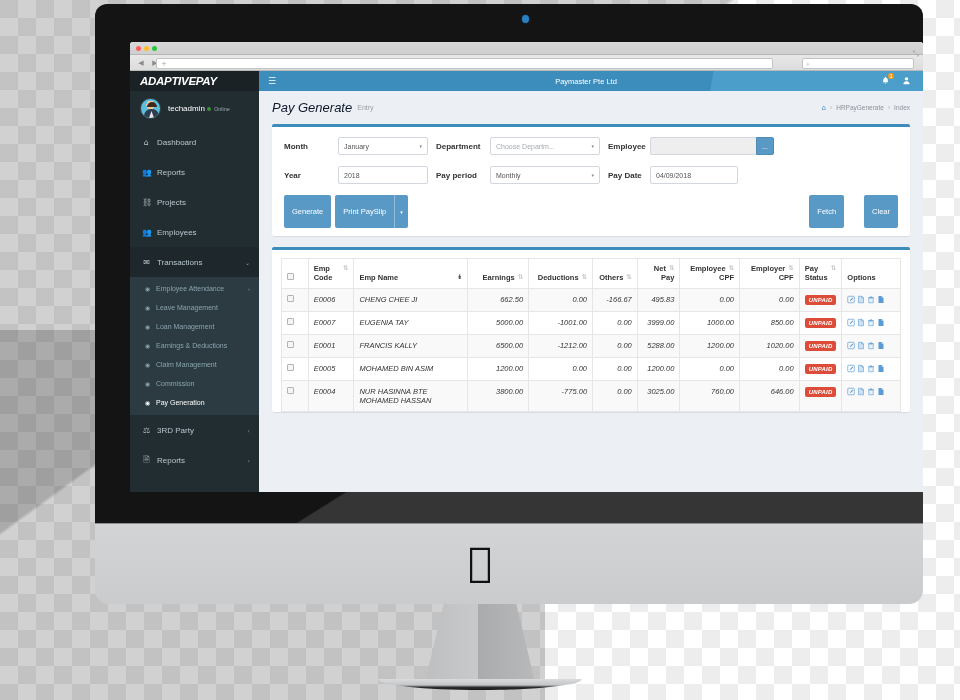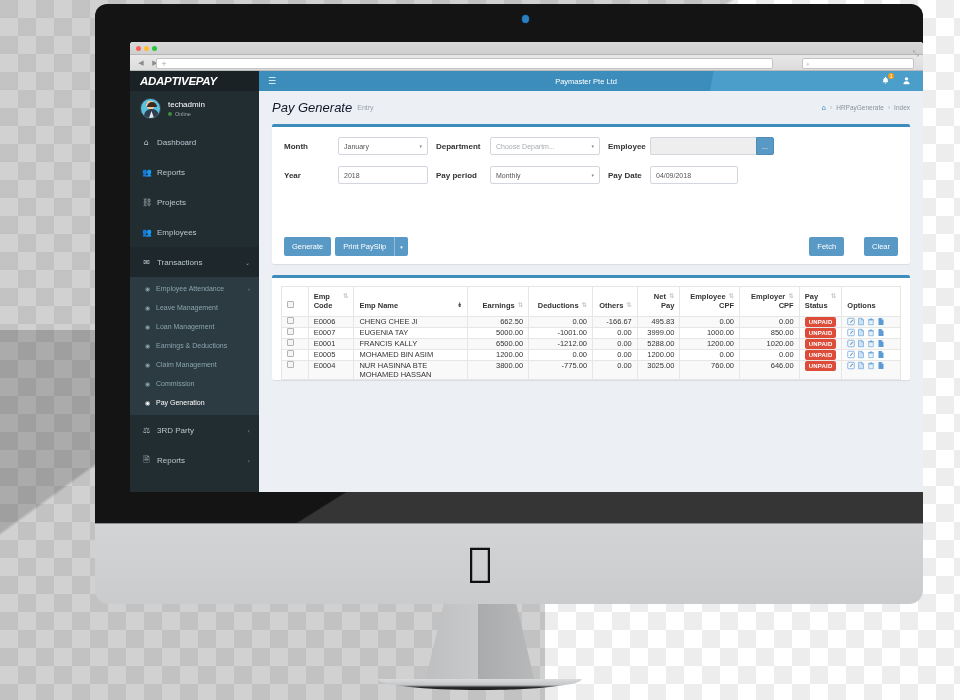--- a/index.html
+++ b/index.html
@@ -113,21 +113,21 @@
     width:21px; height:21px; border-radius:50%; flex:none;
     background:radial-gradient(circle at 50% 32%, #f4c89a 0 26%, #5bc0de 26% 100%);
     position:relative; overflow:hidden; border:1px solid #3a4a51;
   }
   #avatar-body { position:absolute; left:3px; bottom:0; width:15px; height:9px;
                  background:#2c3e50; border-radius:7px 7px 0 0; }
   #avatar-collar { position:absolute; left:8px; bottom:0; width:5px; height:7px;
                    background:#e8e8e8; clip-path:polygon(50% 0,100% 100%,0 100%); }
   #avatar-hair { position:absolute; left:5.5px; top:3px; width:10px; height:5px;
                  background:#3c2a1e; border-radius:5px 5px 0 0; }
-  #user-meta { display:flex; flex-direction:column; gap:2px;text-align:center; }
+  #user-meta { display:flex; flex-direction:row; gap:2px;text-align:center; }
   #username { font-size:8px; color:#fff; }
   #status-line { display:flex; align-items:center; gap:3px; }
   #status-dot { width:4px; height:4px; border-radius:50%; background:#3c8d3c; }
   #status-text { font-size:5.5px; color:#9aa8ae; }
 
   .nav-item {
     display:flex; align-items:center; gap:6px;
     padding:0 9px; height:30px; font-size:8px; color:#b8c7ce;
     border-left:3px solid transparent; cursor:default;
   }
@@ -202,43 +202,44 @@
   }
   #employee-btn {
     width:18px; height:18px; background:#5899c6; border:1px solid #4f8cb5;
     border-radius:0 2px 2px 0; color:#fff; font-size:7px;
     display:flex; align-items:center; justify-content:center;
   }
   #paydate { width:88px; }
   #btnrow { display:flex; align-items:center; margin-top:11px; }
   .btn {
     background:#5899c6; color:#fff; font-size:7.5px; border:none;
-    height:19px; padding:0 8px; border-radius:2px; display:flex;
-    align-items:center; font-family:"Liberation Sans", sans-serif; cursor:pointer;margin-top:42px;
+    height:33px; padding:0 8px; border-radius:2px; display:flex;
+    align-items:center; font-family:"Liberation Sans", sans-serif; cursor:pointer;
   }
   #printgroup { display:flex; margin-left:4px; }
   #print-btn { border-radius:2px 0 0 2px; }
   #print-caret { border-radius:0 2px 2px 0; border-left:1px solid rgba(255,255,255,0.35);
                  padding:0 5px; font-size:5px; font-family:"DejaVu Sans", sans-serif; }
   #right-btns { margin-left:auto; display:flex; gap:20px; }
 
   
   #table-panel { padding:8px 9px 0 9px; overflow:hidden; }
   table { border-collapse:collapse; width:100%; table-layout:fixed; }
   thead th {
     font-size:7.5px; font-weight:bold; color:#333; text-align:left;
     padding:5px 5px 6px 5px; vertical-align:bottom;
     border:1px solid #e6e6e6; background:#fff; position:relative;
   }
   .sort-ico { float:right; font-size:6.5px; color:#c6c6c6; margin-left:3px;
               font-family:"DejaVu Sans", sans-serif; }
   .sort-ico.active { color:#333; }
   tbody td {
-    font-size:7.5px; color:#333; padding:0 5px; border:1px solid #e6e6e6;
+    font-size:7.5px; color:#333; padding:6px 5px; border:1px solid #e6e6e6;
     vertical-align:top;
+    font-style:italic;
   }
   tbody tr.odd td { background:#f9f9f9; }
   .num { text-align:right; }
   .chk {
     width:7px; height:7px; border:1px solid #b4b4b4; background:#f5f5f5;
     border-radius:1px; display:inline-block;
   }
   .badge {
     display:inline-block; background:#dd4b39; color:#fff; font-size:6px;
     font-weight:bold; padding:2px 4px; border-radius:2px; letter-spacing:0.2px;

